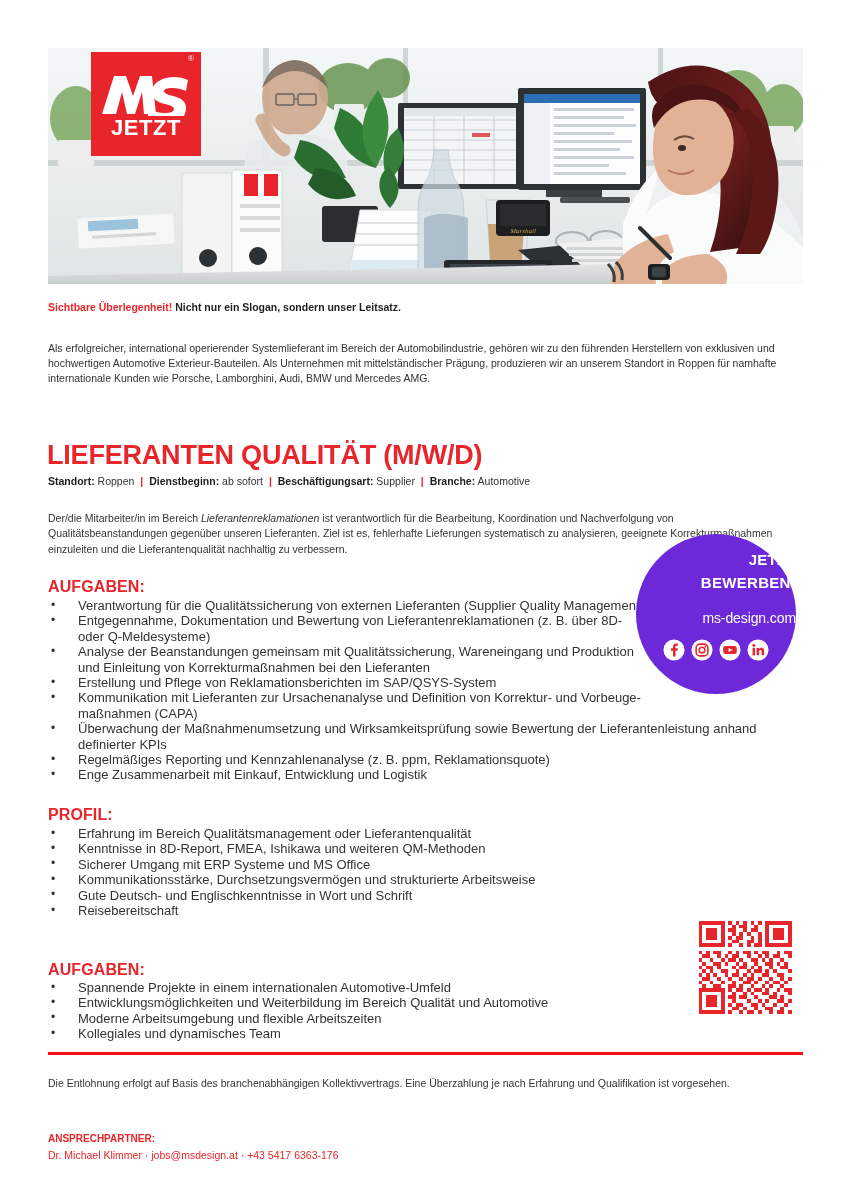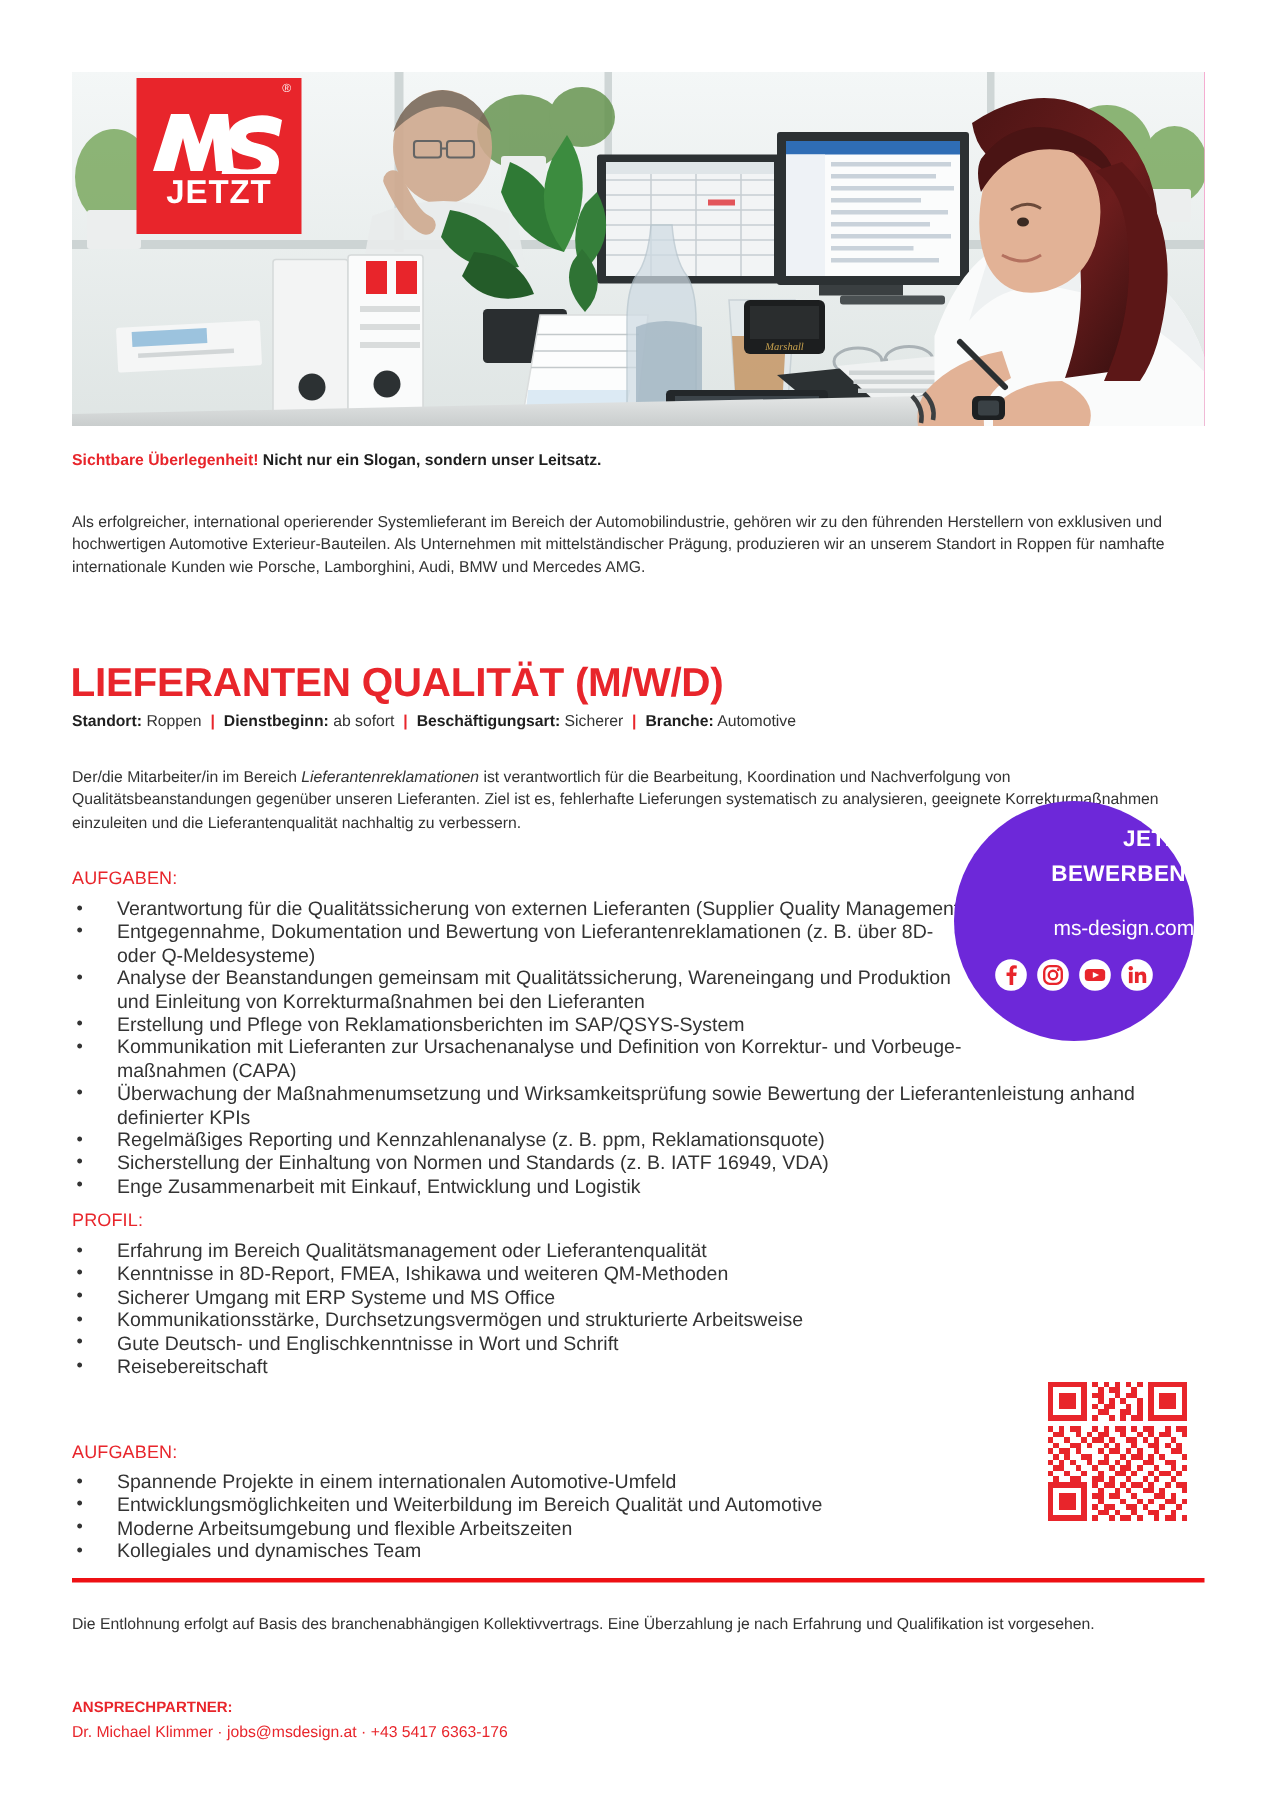--- a/index.html
+++ b/index.html
@@ -129,22 +129,22 @@
     font-size: 10.5px;
     line-height: 15.4px;
     color: #333333;
   }
   .summary i { font-style: italic; }
 
   .sec-head {
     position: absolute;
     left: 48px;
     color: #E8252B;
-    font-weight: normal;
-    font-size: 12px;
+    font-weight: bold;
+    font-size: 16px;
     letter-spacing: .1px;
   }
   #head-aufgaben { top: 578px; }
   #head-profil   { top: 806px; }
   #head-vorteile { top: 961px; }
 
   ul.bullets {
     position: absolute;
     left: 48px;
     margin: 0;
@@ -501,21 +501,21 @@
   <h1 class="job-title">LIEFERANTEN QUALITÄT (M/W/D)</h1>
 
   <div class="meta">
     <b>Standort:</b>
     <span>Roppen</span>
     <span class="sep">|</span>
     <b>Dienstbeginn:</b>
     <span>ab sofort</span>
     <span class="sep">|</span>
     <b>Beschäftigungsart:</b>
-    <span>Sicherer</span>
+    <span>Supplier</span>
     <span class="sep">|</span>
     <b>Branche:</b>
     <span>Automotive</span>
   </div>
 
   <div class="summary">
     <span>Der/die Mitarbeiter/in im Bereich </span><i>Lieferantenreklamationen</i><span> ist verantwortlich für die Bearbeitung, Koordination und Nachverfolgung von Qualitätsbeanstandungen gegenüber unseren Lieferanten. Ziel ist es, fehlerhafte Lieferungen systematisch zu analysieren, geeignete Korrekturmaßnahmen einzuleiten und die Lieferantenqualität nachhaltig zu verbessern.</span>
   </div>
 
   <div class="badge">
@@ -557,21 +557,20 @@
 
   <div class="sec-head" id="head-aufgaben">AUFGABEN:</div>
   <ul class="bullets" id="list-aufgaben">
     <li class="narrow">Verantwortung für die Qualitätssicherung von externen Lieferanten (Supplier Quality Management)</li>
     <li class="narrow">Entgegennahme, Dokumentation und Bewertung von Lieferantenreklamationen (z. B. über 8D- oder Q-Meldesysteme)</li>
     <li class="narrow">Analyse der Beanstandungen gemeinsam mit Qualitätssicherung, Wareneingang und Produktion und Einleitung von Korrekturmaßnahmen bei den Lieferanten</li>
     <li class="narrow">Erstellung und Pflege von Reklamationsberichten im SAP/QSYS-System</li>
     <li class="narrow">Kommunikation mit Lieferanten zur Ursachenanalyse und Definition von Korrektur- und Vorbeuge-maßnahmen (CAPA)</li>
     <li>Überwachung der Maßnahmenumsetzung und Wirksamkeitsprüfung sowie Bewertung der Lieferantenleistung anhand definierter KPIs</li>
     <li>Regelmäßiges Reporting und Kennzahlenanalyse (z. B. ppm, Reklamationsquote)</li>
-    <li>Sicherstellung der Einhaltung von Normen und Standards (z. B. IATF 16949, VDA)</li>
     <li>Enge Zusammenarbeit mit Einkauf, Entwicklung und Logistik</li>
   </ul>
 
   <div class="sec-head" id="head-profil">PROFIL:</div>
   <ul class="bullets" id="list-profil">
     <li>Erfahrung im Bereich Qualitätsmanagement oder Lieferantenqualität</li>
     <li>Kenntnisse in 8D-Report, FMEA, Ishikawa und weiteren QM-Methoden</li>
     <li>Sicherer Umgang mit ERP Systeme und MS Office</li>
     <li>Kommunikationsstärke, Durchsetzungsvermögen und strukturierte Arbeitsweise</li>
     <li>Gute Deutsch- und Englischkenntnisse in Wort und Schrift</li>

